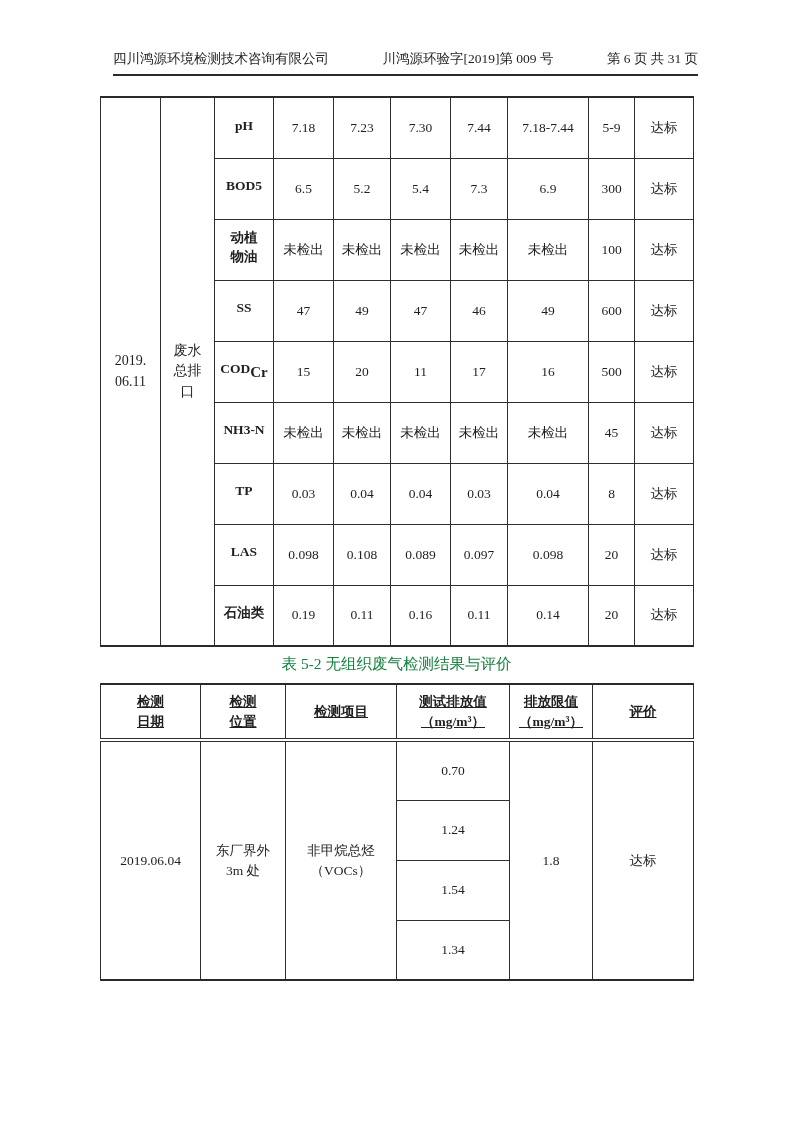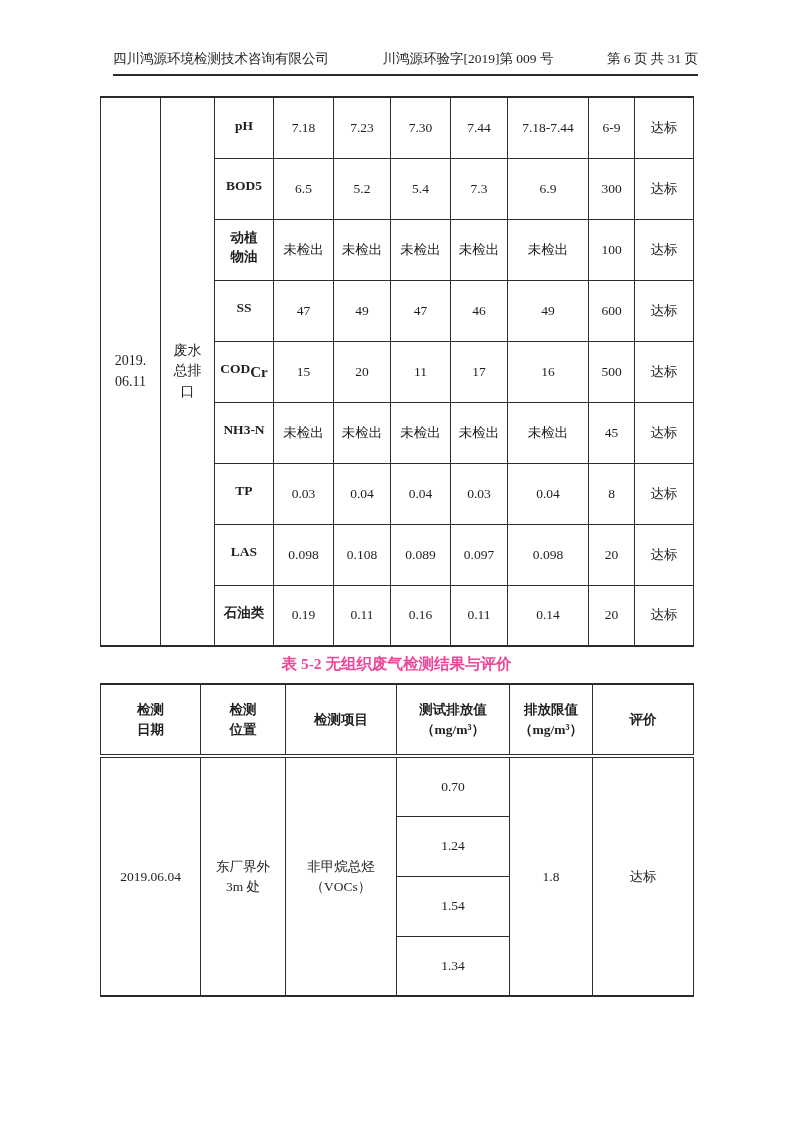--- a/index.html
+++ b/index.html
@@ -62,34 +62,34 @@
   .t1 .merged { font-size: 14px; }
 
   
   .t2-title {
     position: absolute;
     left: 100px;
     top: 654px;
     width: 593px;
     text-align: center;
     font-size: 15.5px;
-    font-weight: bold;
-    color: #ec4899;
+    font-weight: normal;
+    color: #15803d;
   }
 
   
   .t2 {
     position: absolute;
     left: 100px;
     top: 683px;
     width: 593px;
     border-top: 2px solid #2a2a2a;
     border-bottom: 2px solid #2a2a2a;
   }
-  .t2 thead tr { height: 72px; }
+  .t2 thead tr { height: 56px; text-decoration: underline; }
   .t2 thead th {
     font-weight: bold;
     border-bottom: 4px double #2e2e2e;
   }
   .t2 tbody tr { height: 60px; }
 </style>
 </head>
 <body>
 
 <div class="page">
@@ -119,21 +119,21 @@
 06.11</td>
         <td class="merged" rowspan="9">废水
 总排
 口</td>
         <td class="param"><span>pH</span><sub class="psub"></sub></td>
         <td>7.18</td>
         <td>7.23</td>
         <td>7.30</td>
         <td>7.44</td>
         <td>7.18-7.44</td>
-        <td>6-9</td>
+        <td>5-9</td>
         <td>达标</td>
       </tr>
       <tr>
         <td class="param"><span>BOD5</span><sub class="psub"></sub></td>
         <td>6.5</td>
         <td>5.2</td>
         <td>5.4</td>
         <td>7.3</td>
         <td>6.9</td>
         <td>300</td>

